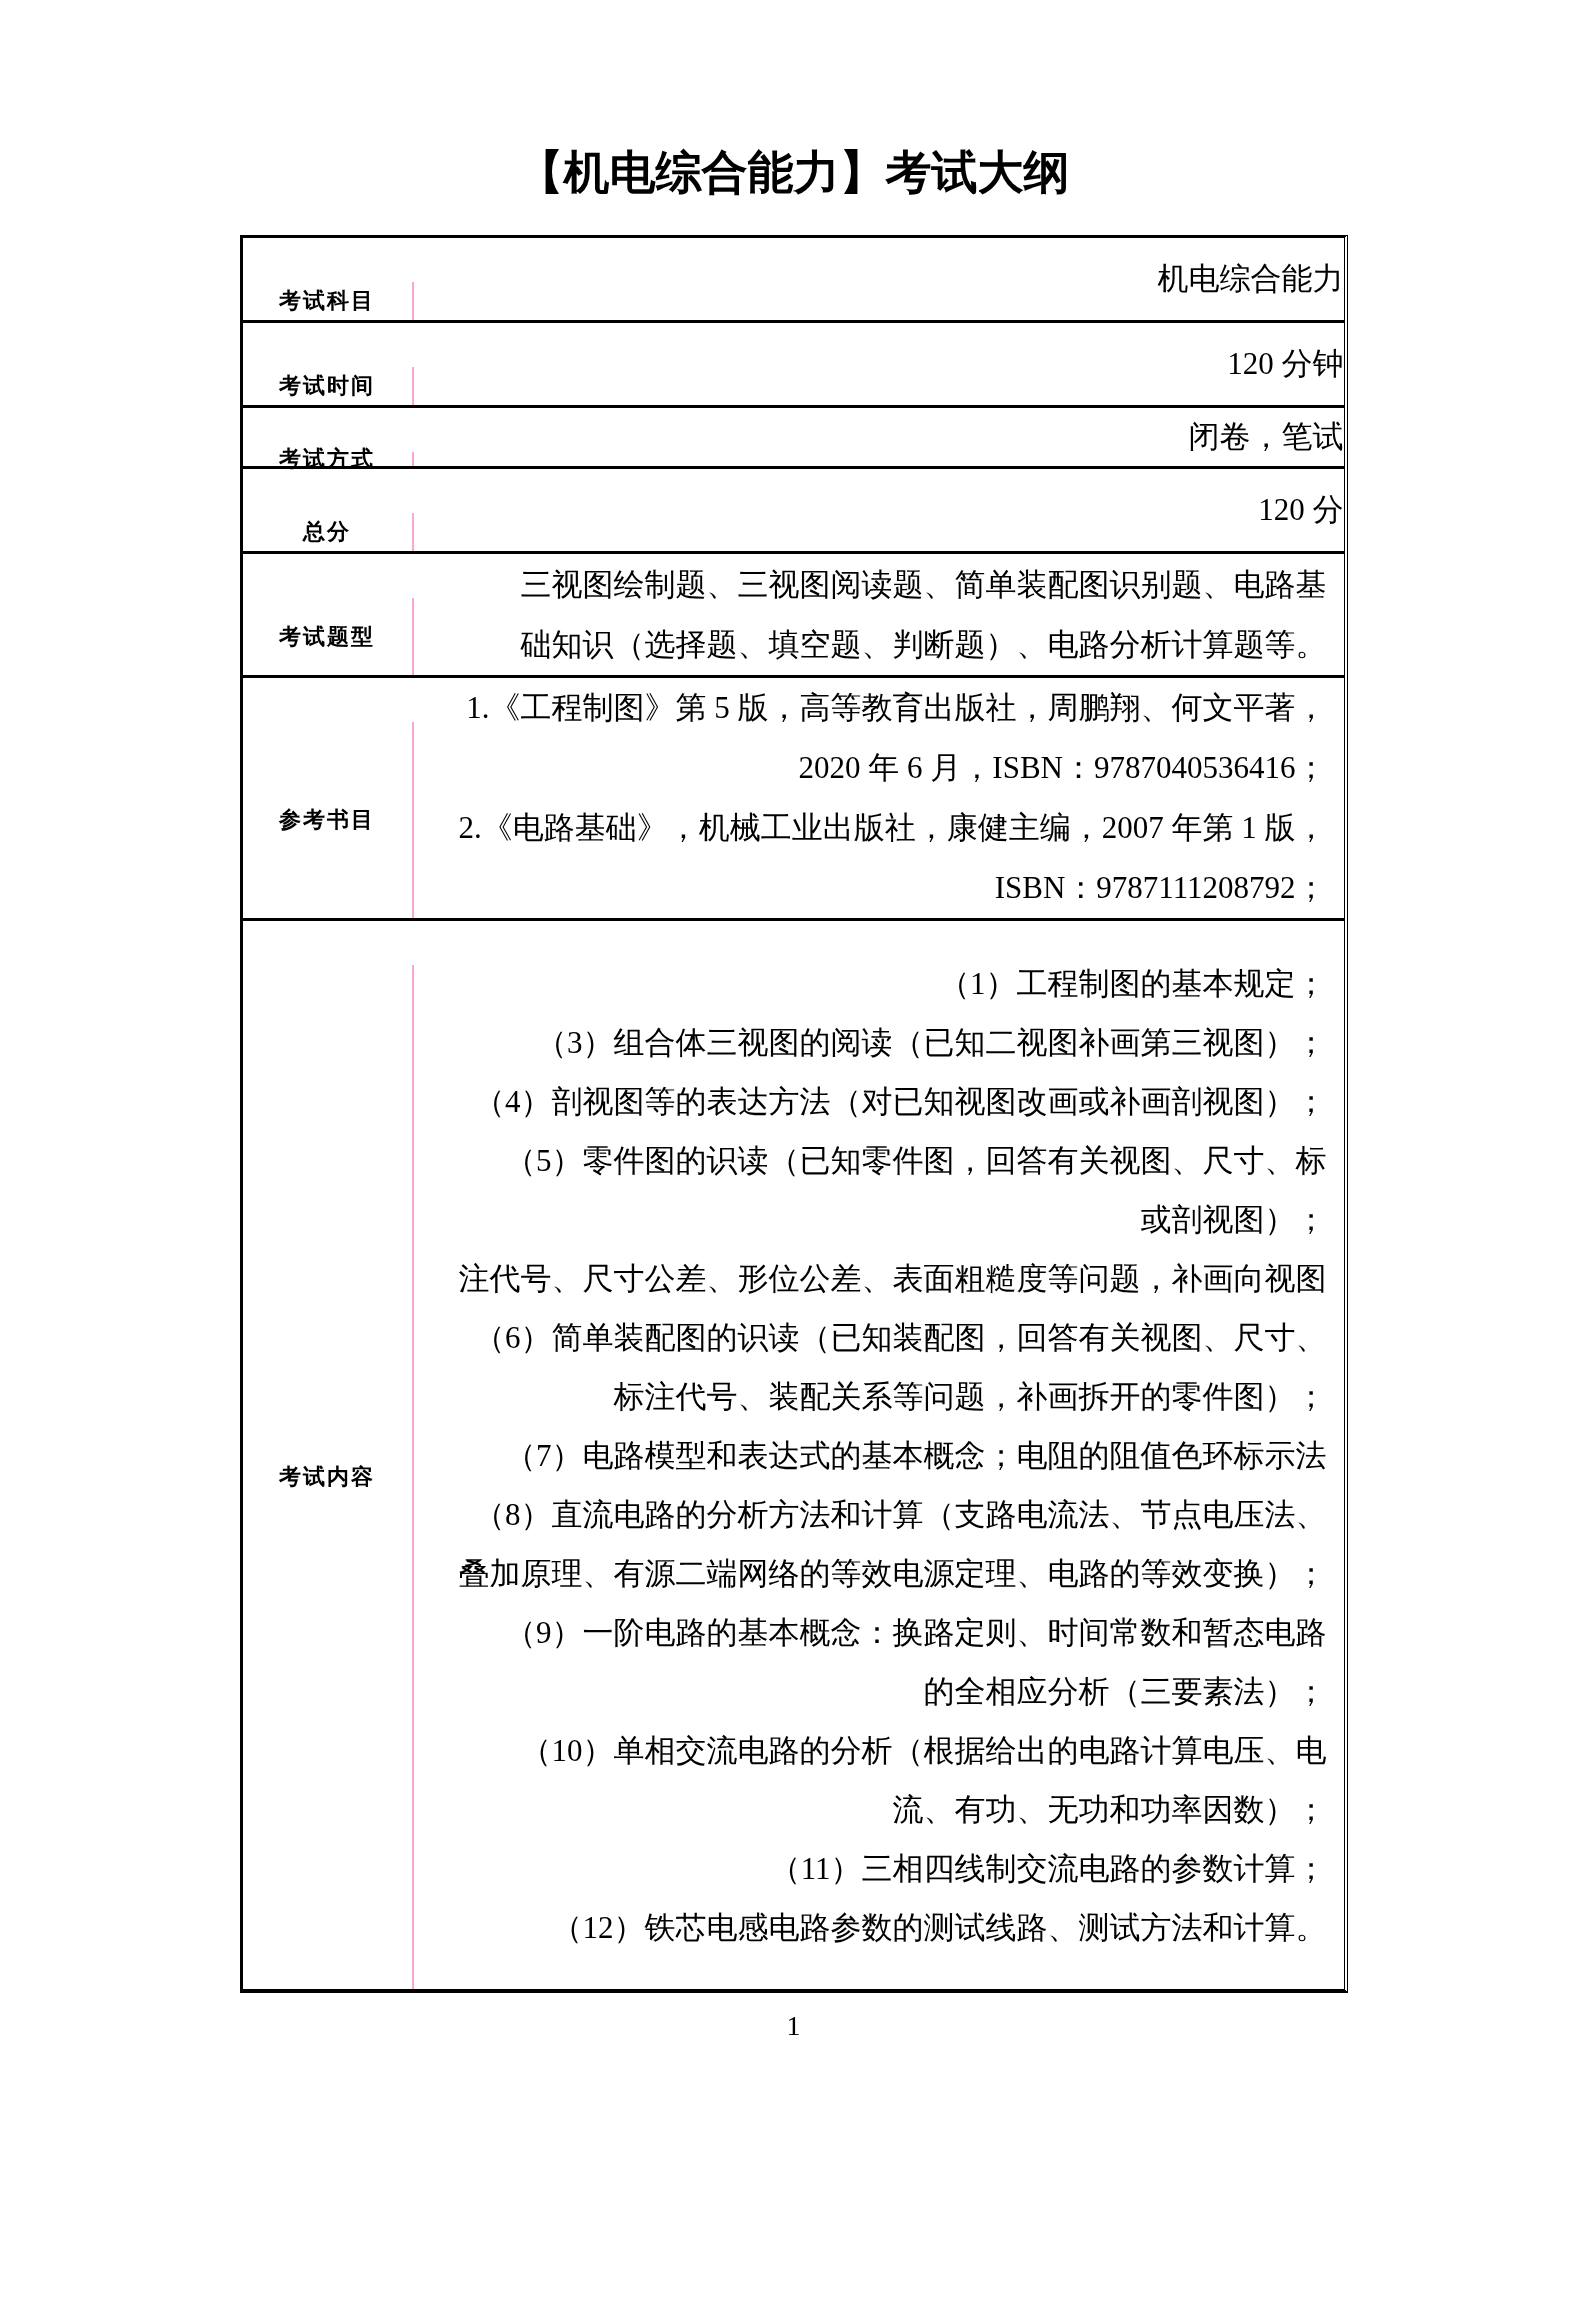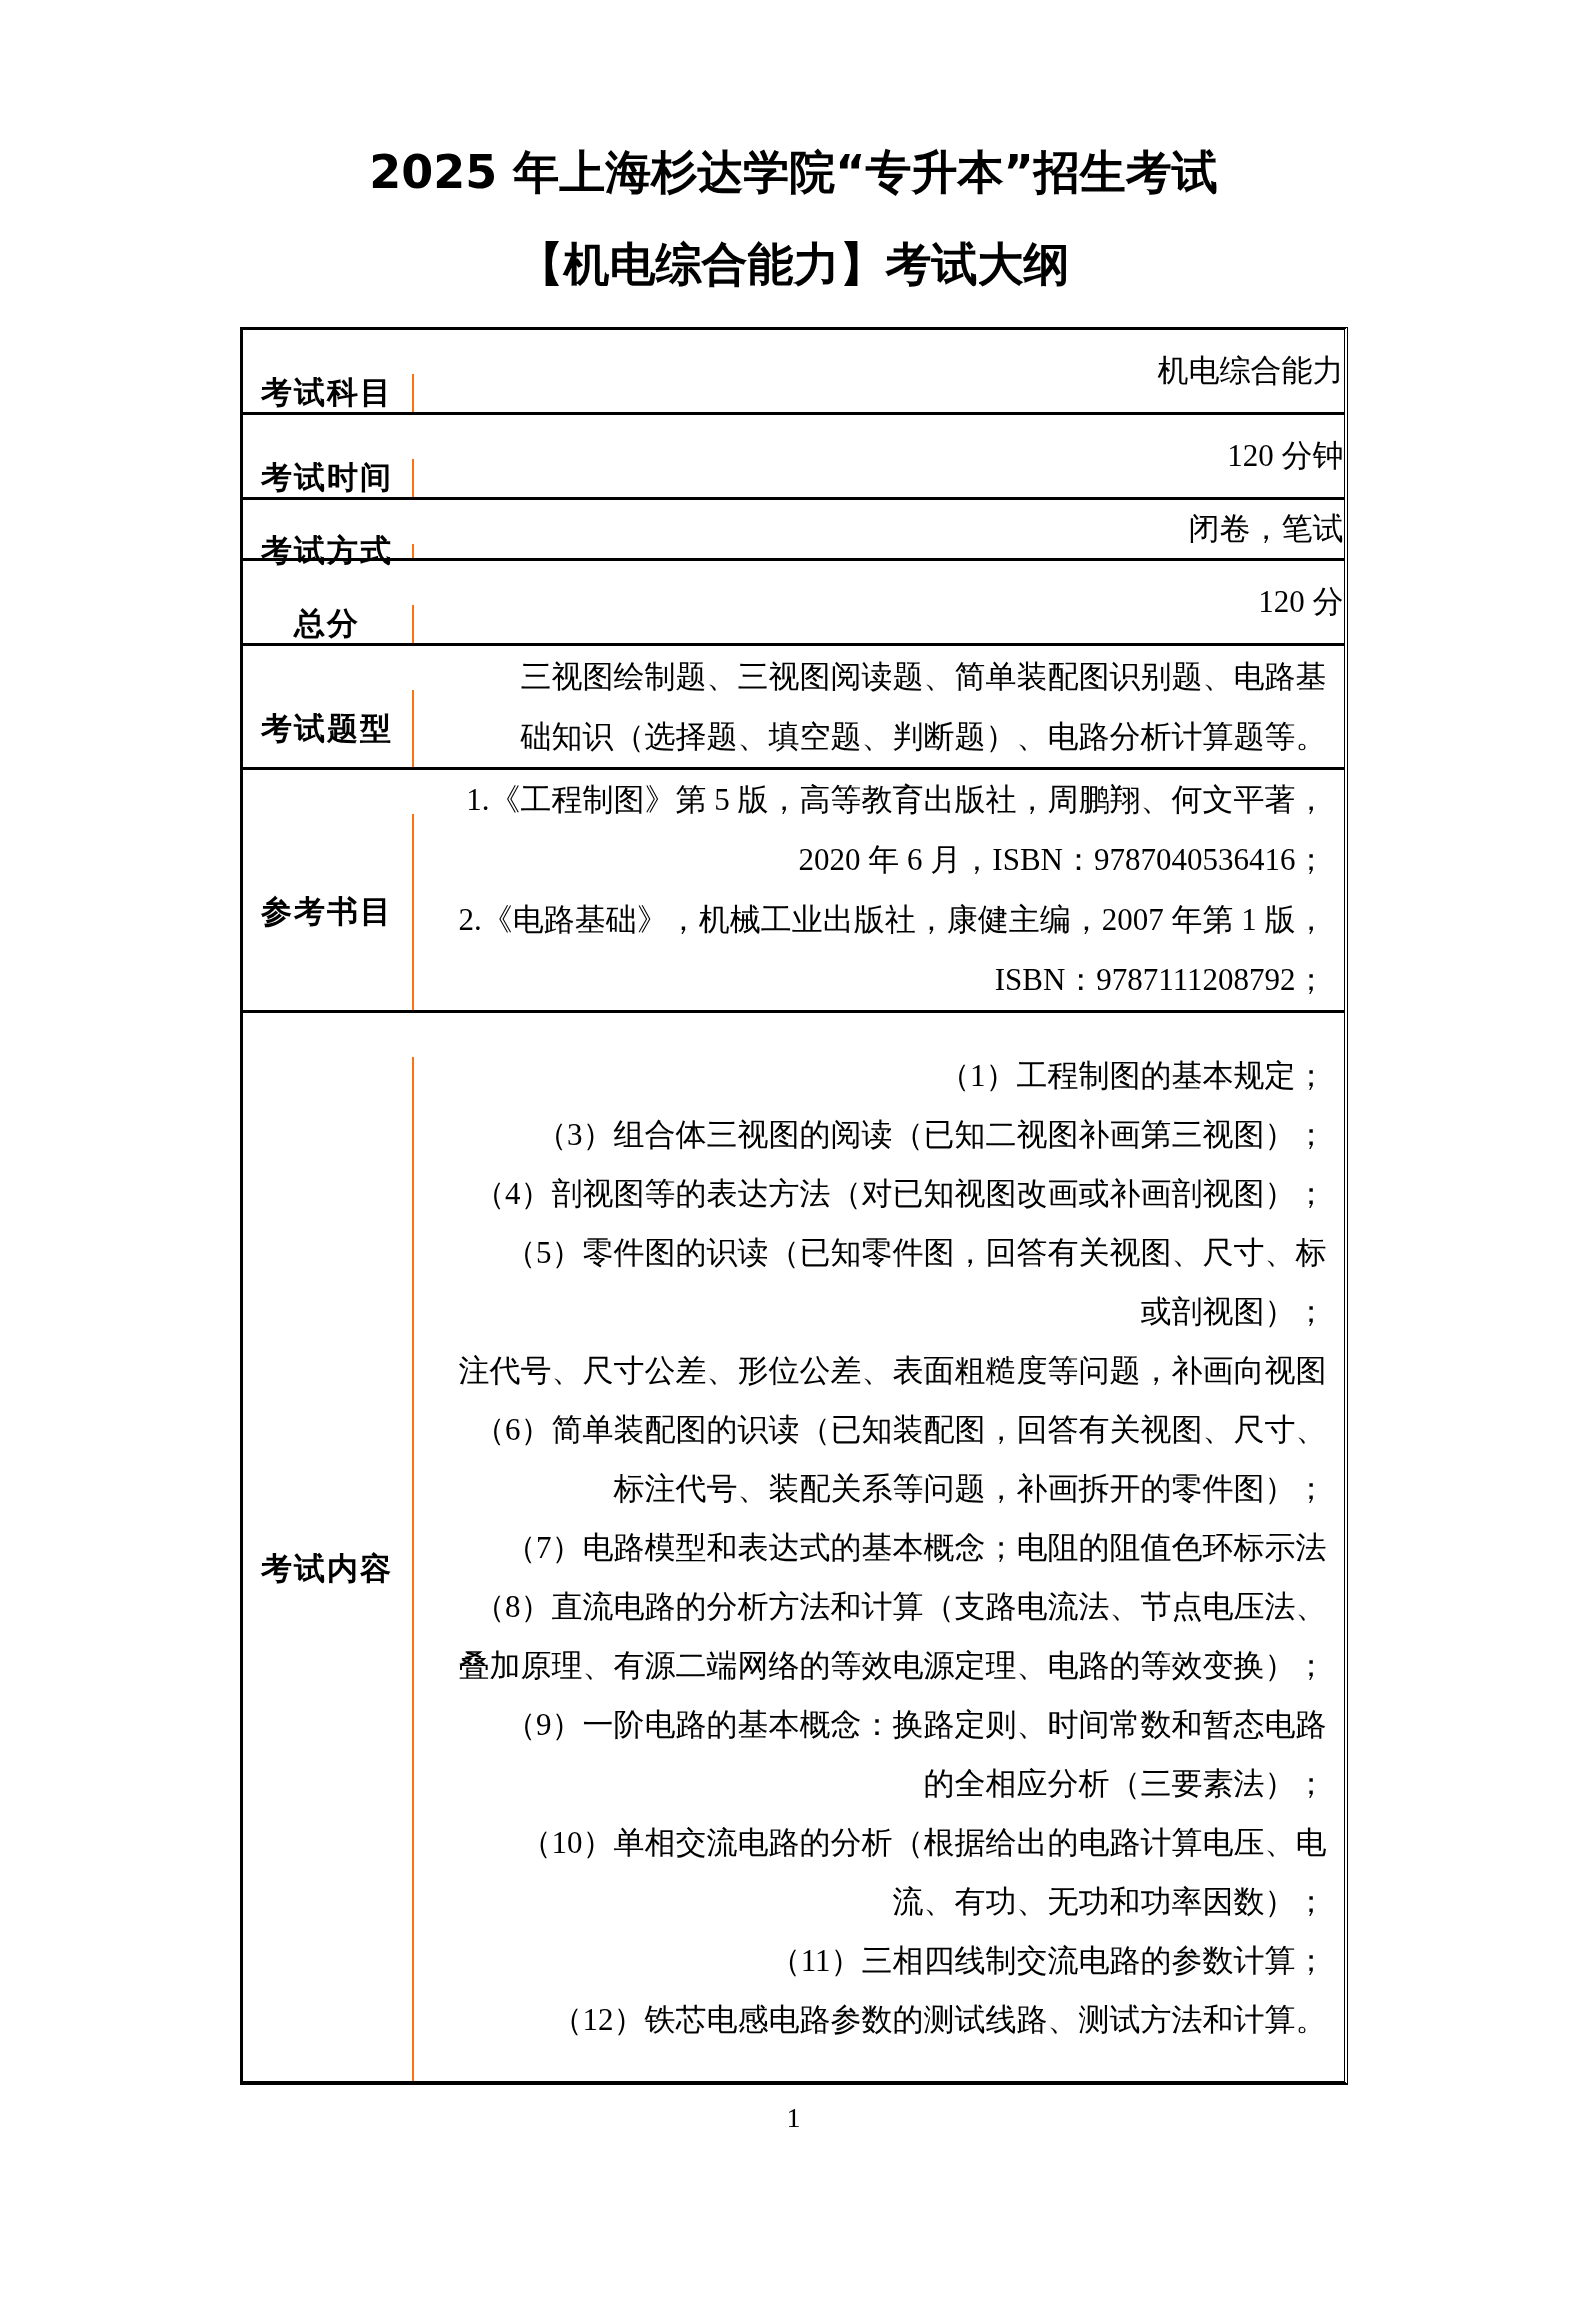--- a/index.html
+++ b/index.html
@@ -47,27 +47,27 @@
   .h-a { height: 85px; }
   .h-b { height: 85px; }
   .h-c { height: 61px; }
   .h-d { height: 85px; }
   .h-e { height: 124px; }
   .h-f { height: 243px; }
   .h-g { height: 1068px; }
   .cell-label {
     flex: 0 0 171px;
     box-sizing: border-box;
-    border-right: 2px solid #f97316;
+    border-right: 2px solid #f9a8d4;
     display: flex;
     align-items: center;
     justify-content: center;
     font-family: "DejaVu Sans", "Liberation Sans", sans-serif;
     font-weight: bold;
-    font-size: 31px;
+    font-size: 22px;
     letter-spacing: 2px;
     white-space: nowrap;
     margin-top: 44px;
   }
   .cell-value {
     flex: 1 1 auto;
     box-sizing: border-box;
     display: flex;
     flex-direction: column;
     justify-content: center;
@@ -98,21 +98,20 @@
     font-size: 28px;
     font-family: "Liberation Serif", "DejaVu Serif", serif;
   }
 </style>
 </head>
 <body>
 
 <div class="page">
 
   <div class="titles">
-    <div class="title-line">2025 年上海杉达学院“专升本”招生考试</div>
     <div class="title-line">【机电综合能力】考试大纲</div>
   </div>
 
   <div class="info-table">
 
     <div class="row h-a">
       <div class="cell-label">考试科目</div>
       <div class="cell-value center-val">
         <div class="line">机电综合能力</div>
       </div>

